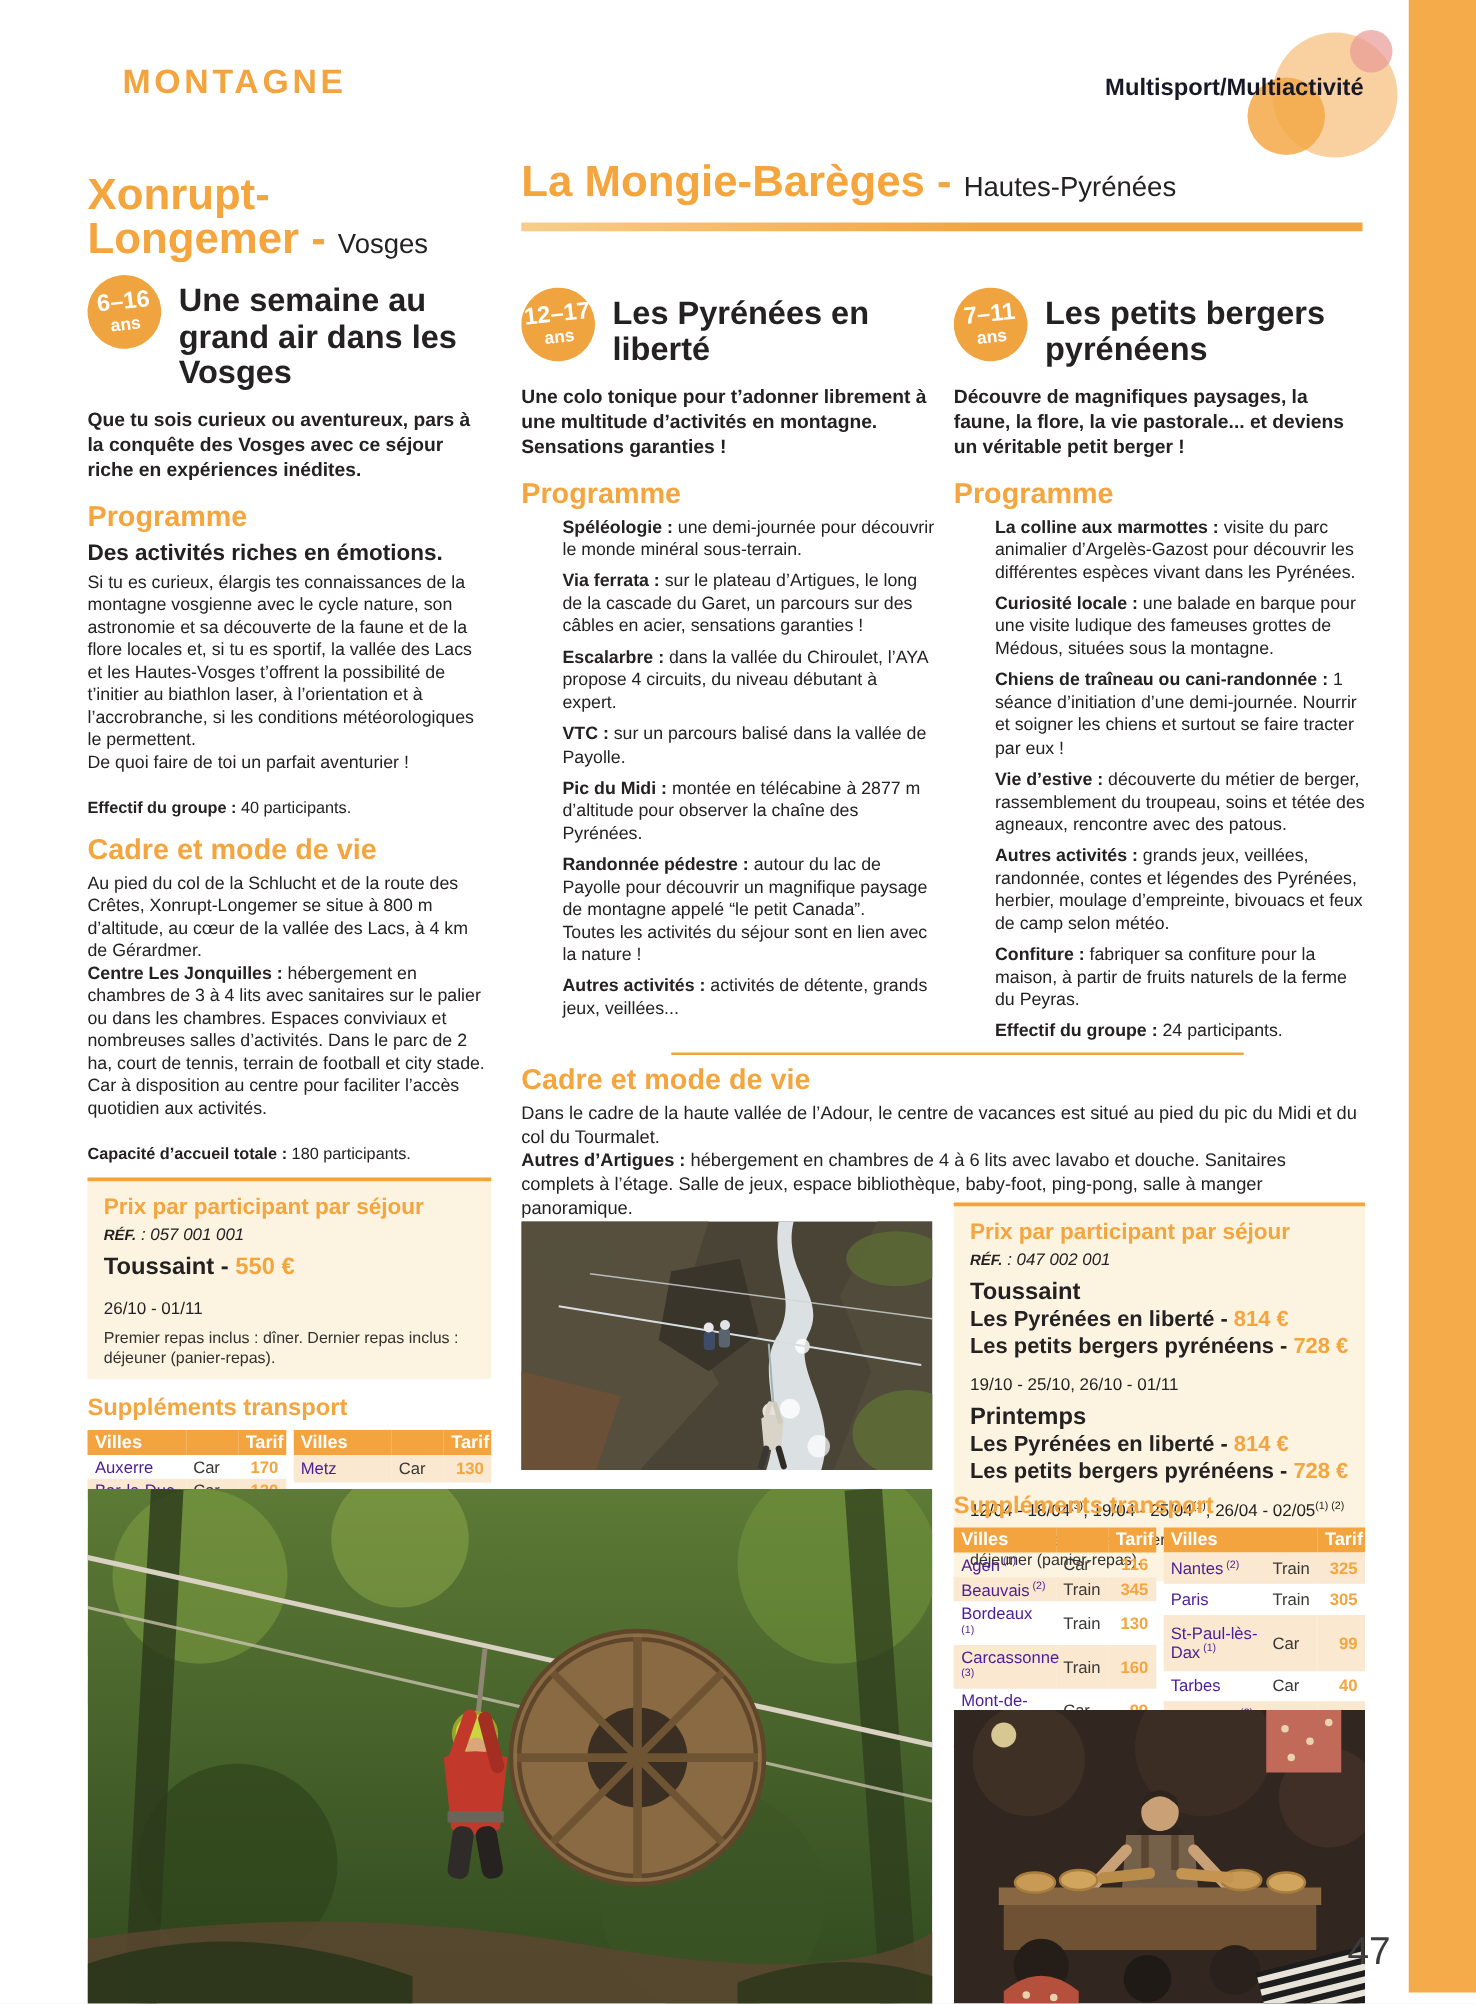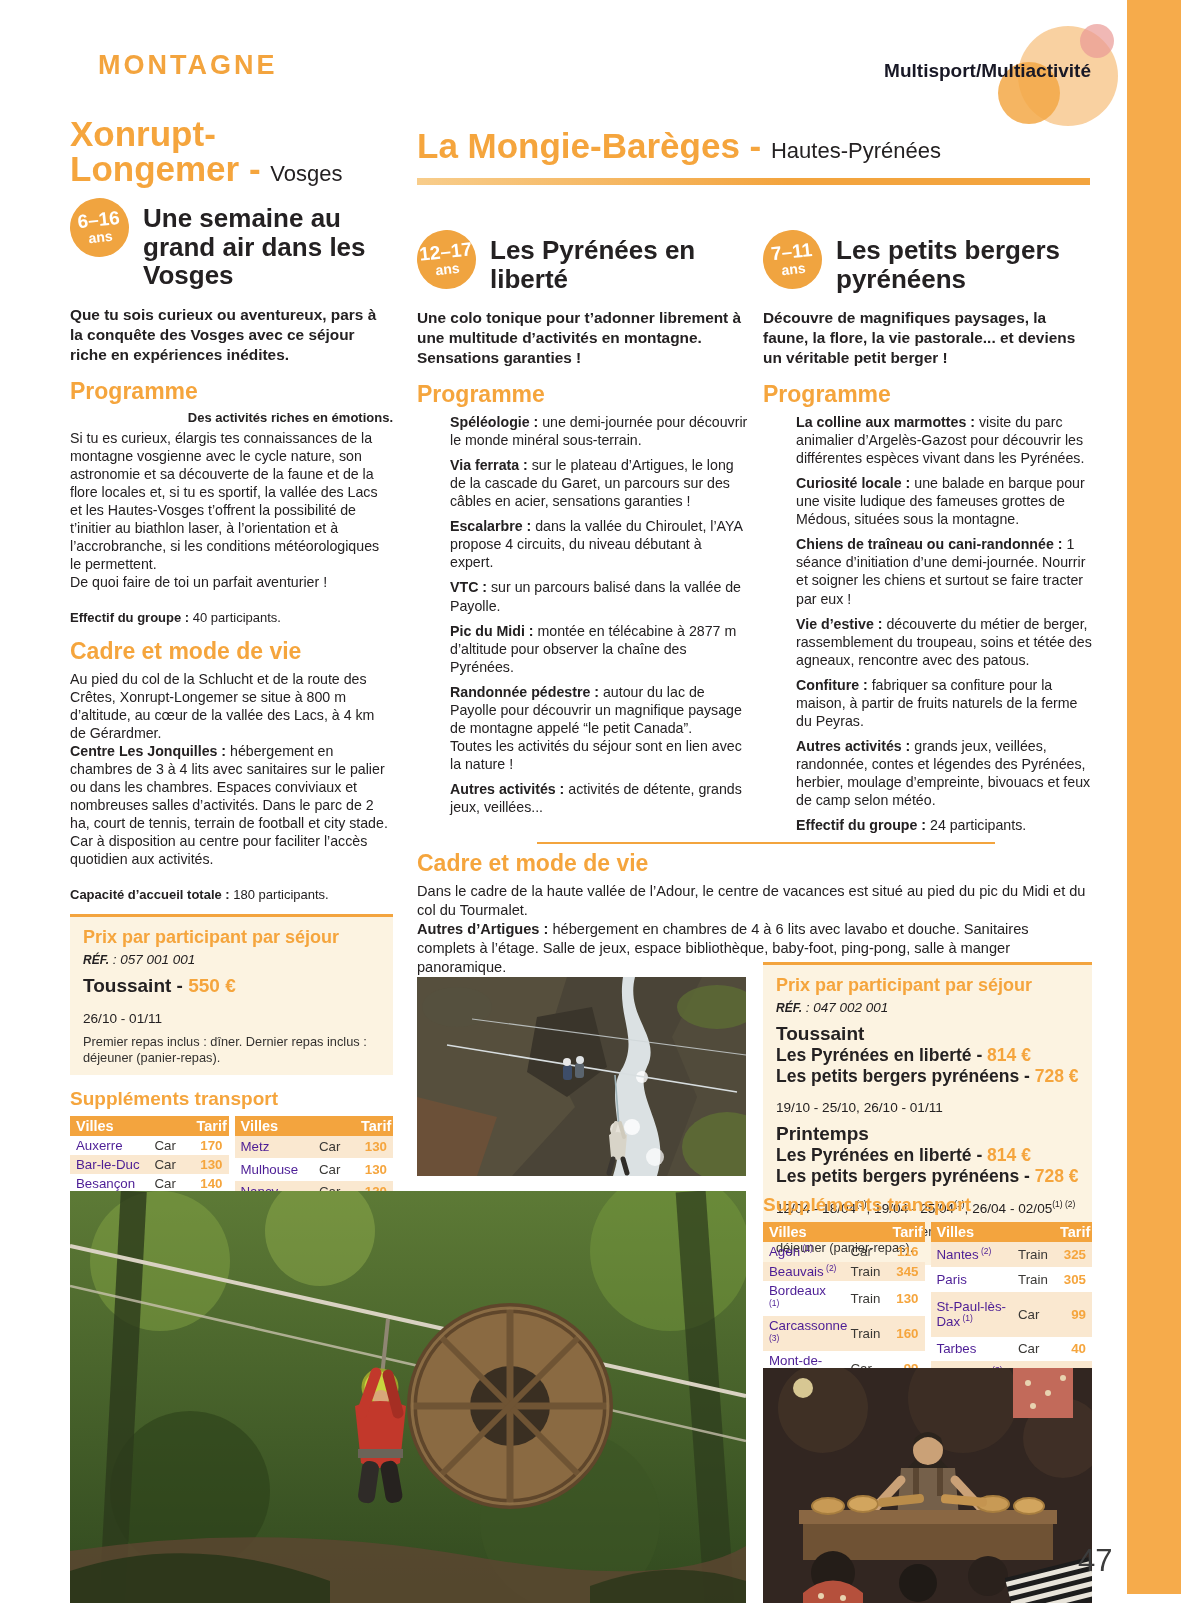--- a/index.html
+++ b/index.html
@@ -23,21 +23,21 @@
   .big-title .region { font-size:22px; font-weight:400; color:#242122; letter-spacing:0; }
   .badge { flex:0 0 auto; width:59px; height:59px; border-radius:50%; background:#F0A440; color:#fff;
            display:flex; flex-direction:column; align-items:center; justify-content:center;
            transform:rotate(-6deg); font-weight:bold; }
   .badge .r { font-size:19px; line-height:1.05; }
   .badge .u { font-size:14px; line-height:1.05; }
   .prog-head { display:flex; gap:14px; align-items:flex-start; margin-top:12px; }
   .headline { font-size:26px; line-height:1.1; font-weight:800; color:#242122; padding-top:6px; }
   .intro { margin-top:15px; font-size:15.4px; line-height:1.3; font-weight:600; }
   .h-orange { font-size:23px; font-weight:800; color:#F5A53D; margin:13px 0 5px; }
-  .lead { font-size:13px; font-weight:bold; margin:2px 0 4px;text-align:right; }
+  .lead { font-size:18px; font-weight:bold; margin:2px 0 4px; }
   .body { font-size:14.2px; line-height:1.27; white-space:pre-line; }
   .kv { margin-top:19px; font-size:13px; }
   .entry { margin-bottom:7px; font-size:14.2px; line-height:1.27;margin-left:33px; }
   .entry span { white-space:pre-line; }
 
   
   .pricebox { background:#FCF3E1; border-top:3px solid #F3A43E; padding:10px 13px 9px; }
   .pb-h { color:#F5A53D; font-weight:800; font-size:18px; }
   .pb-ref { font-size:13.5px; margin-top:4px; font-style:italic; }
   .pb-ref b { font-size:12px; }
@@ -55,21 +55,21 @@
            padding:2px 6px; font-weight:bold; }
   .tt th.mode, .tt td.mode { width:42px; }
   .tt th.tarif, .tt td.tarif { width:38px; text-align:right; }
   .tt td { font-size:13.3px; padding:2px 6px; line-height:1.15; vertical-align:middle; color:#3a3835; }
   .tt td.city { color:#4c1d95;margin-left:36px; }
   .tt td.tarif { color:#F5A53D; font-weight:bold; }
   .tt sup { font-size:8.5px; }
   .stripe-even tbody tr:nth-child(even), .stripe-odd tbody tr:nth-child(odd) { background:#FAE8D0; }
 
   
-  .col-left   { position:absolute; left:70px;  top:116px; width:323px; }
+  .col-left   { position:absolute; left:70px;  top:138px; width:323px; }
   .mongie-head{ position:absolute; left:417px; top:128px; width:673px; z-index:2; }
   .rule { height:7px; margin-top:15px; background:linear-gradient(90deg,#F8CD8B,#F3A43E 55%,#F3A43E); }
   .col-mid    { position:absolute; left:417px; top:230px; width:331px; height:614px; overflow:hidden; }
   .col-right  { position:absolute; left:763px; top:230px; width:329px; height:614px; overflow:hidden; }
   .cadre-wide { position:absolute; left:417px; top:840px; width:673px; }
   .divider { position:absolute; top:2px; left:120px; width:458px; height:2px; background:#F3A43E; }
   .cadre-wide .h-orange { margin-top:10px; }
   .wide-body { font-size:14.6px; line-height:1.3; }
   .pricebox-right { position:absolute; left:763px; top:962px; width:329px; }
   .suppl-right    { position:absolute; left:763px; top:1194px; width:329px; }
@@ -281,22 +281,22 @@
       </div>
       <div class="headline">Les petits bergers pyrénéens</div>
     </div>
     <p class="intro">Découvre de magnifiques paysages, la faune, la flore, la vie pastorale... et deviens un véritable petit berger !</p>
     <h3 class="h-orange">Programme</h3>
     <div>
         <p class="entry"><b>La colline aux marmottes : </b><span>visite du parc animalier d’Argelès-Gazost pour découvrir les différentes espèces vivant dans les Pyrénées.</span></p>
         <p class="entry"><b>Curiosité locale : </b><span>une balade en barque pour une visite ludique des fameuses grottes de Médous, situées sous la montagne.</span></p>
         <p class="entry"><b>Chiens de traîneau ou cani-randonnée : </b><span>1 séance d’initiation d’une demi-journée. Nourrir et soigner les chiens et surtout se faire tracter par eux !</span></p>
         <p class="entry"><b>Vie d’estive : </b><span>découverte du métier de berger, rassemblement du troupeau, soins et tétée des agneaux, rencontre avec des patous.</span></p>
+        <p class="entry"><b>Autres activités : </b><span>grands jeux, veillées, randonnée, contes et légendes des Pyrénées, herbier, moulage d’empreinte, bivouacs et feux de camp selon météo.</span></p>
         <p class="entry"><b>Confiture : </b><span>fabriquer sa confiture pour la maison, à partir de fruits naturels de la ferme du Peyras.</span></p>
-        <p class="entry"><b>Autres activités : </b><span>grands jeux, veillées, randonnée, contes et légendes des Pyrénées, herbier, moulage d’empreinte, bivouacs et feux de camp selon météo.</span></p>
         <p class="entry"><b>Effectif du groupe : </b><span>24 participants.</span></p>
       </div>
   </div>
 
   <div class="cadre-wide">
     <div class="divider"></div>
     <h3 class="h-orange">Cadre et mode de vie</h3>
     <p class="wide-body"><span>Dans le cadre de la haute vallée de l’Adour, le centre de vacances est situé au pied du pic du Midi et du col du Tourmalet.</span><br>
       <b>Autres d’Artigues :</b> <span>hébergement en chambres de 4 à 6 lits avec lavabo et douche. Sanitaires complets à l’étage. Salle de jeux, espace bibliothèque, baby-foot, ping-pong, salle à manger panoramique.</span></p>
     <p class="kv"><b>Capacité d’accueil totale :</b> <span>115 participants.</span></p>

